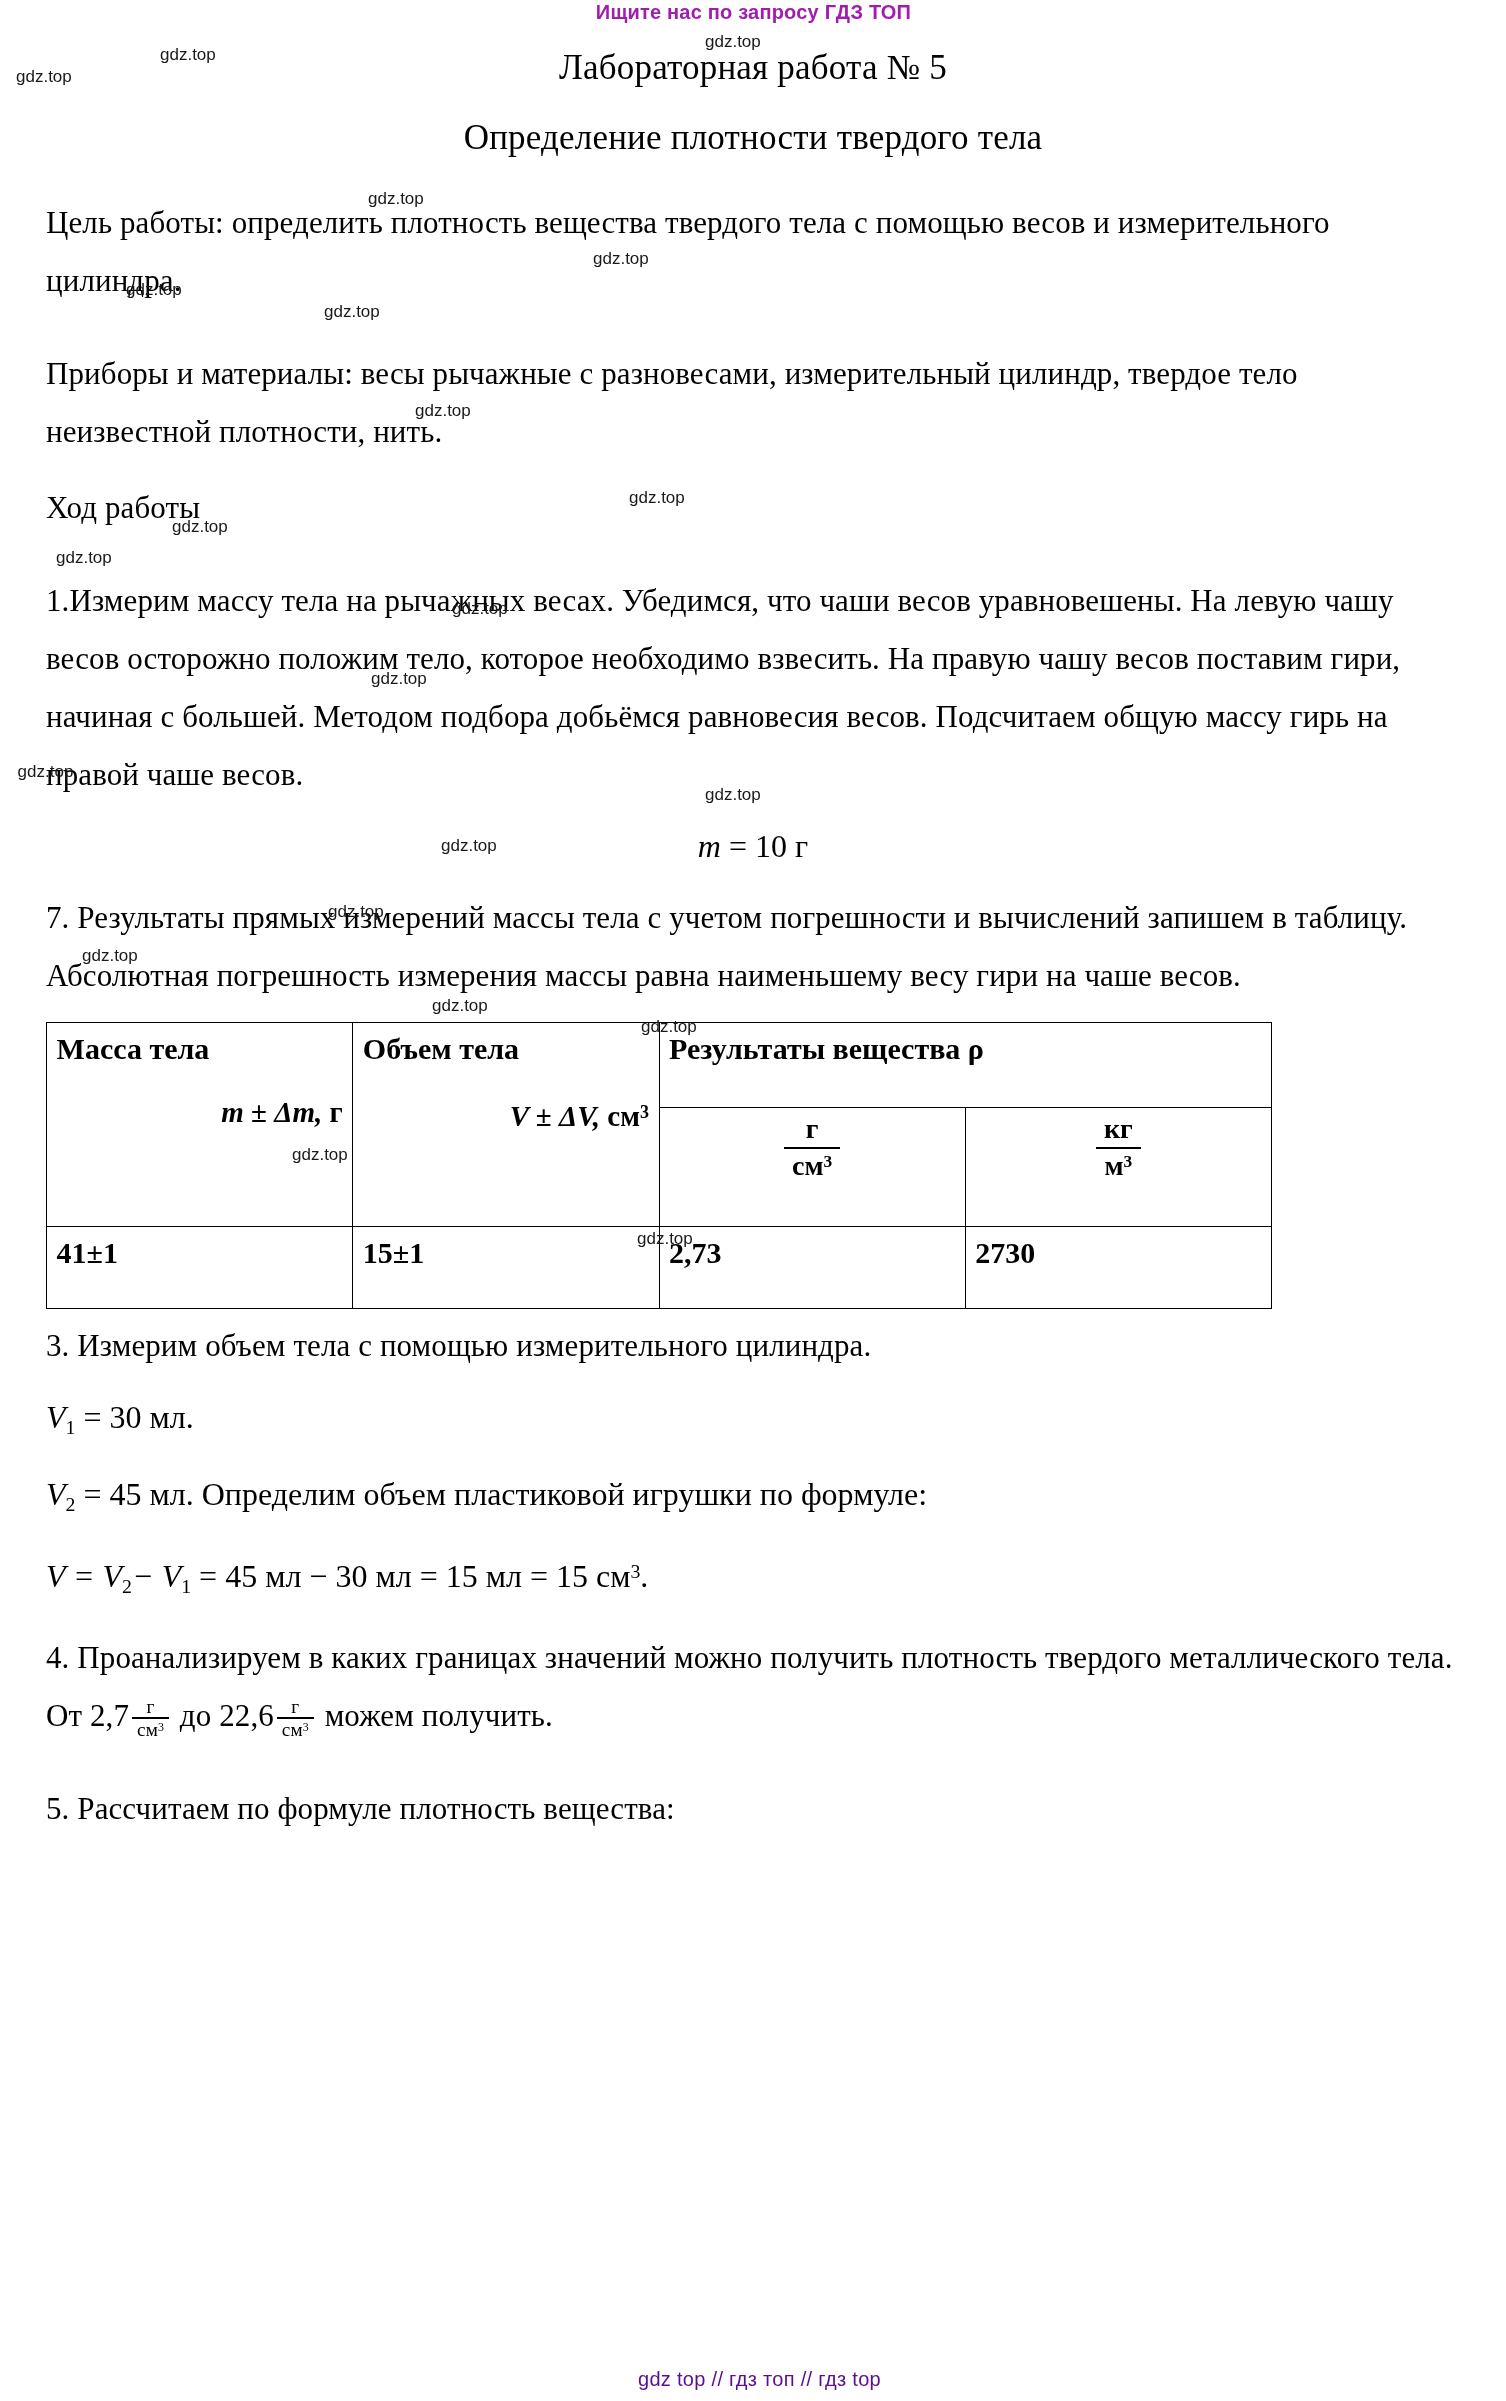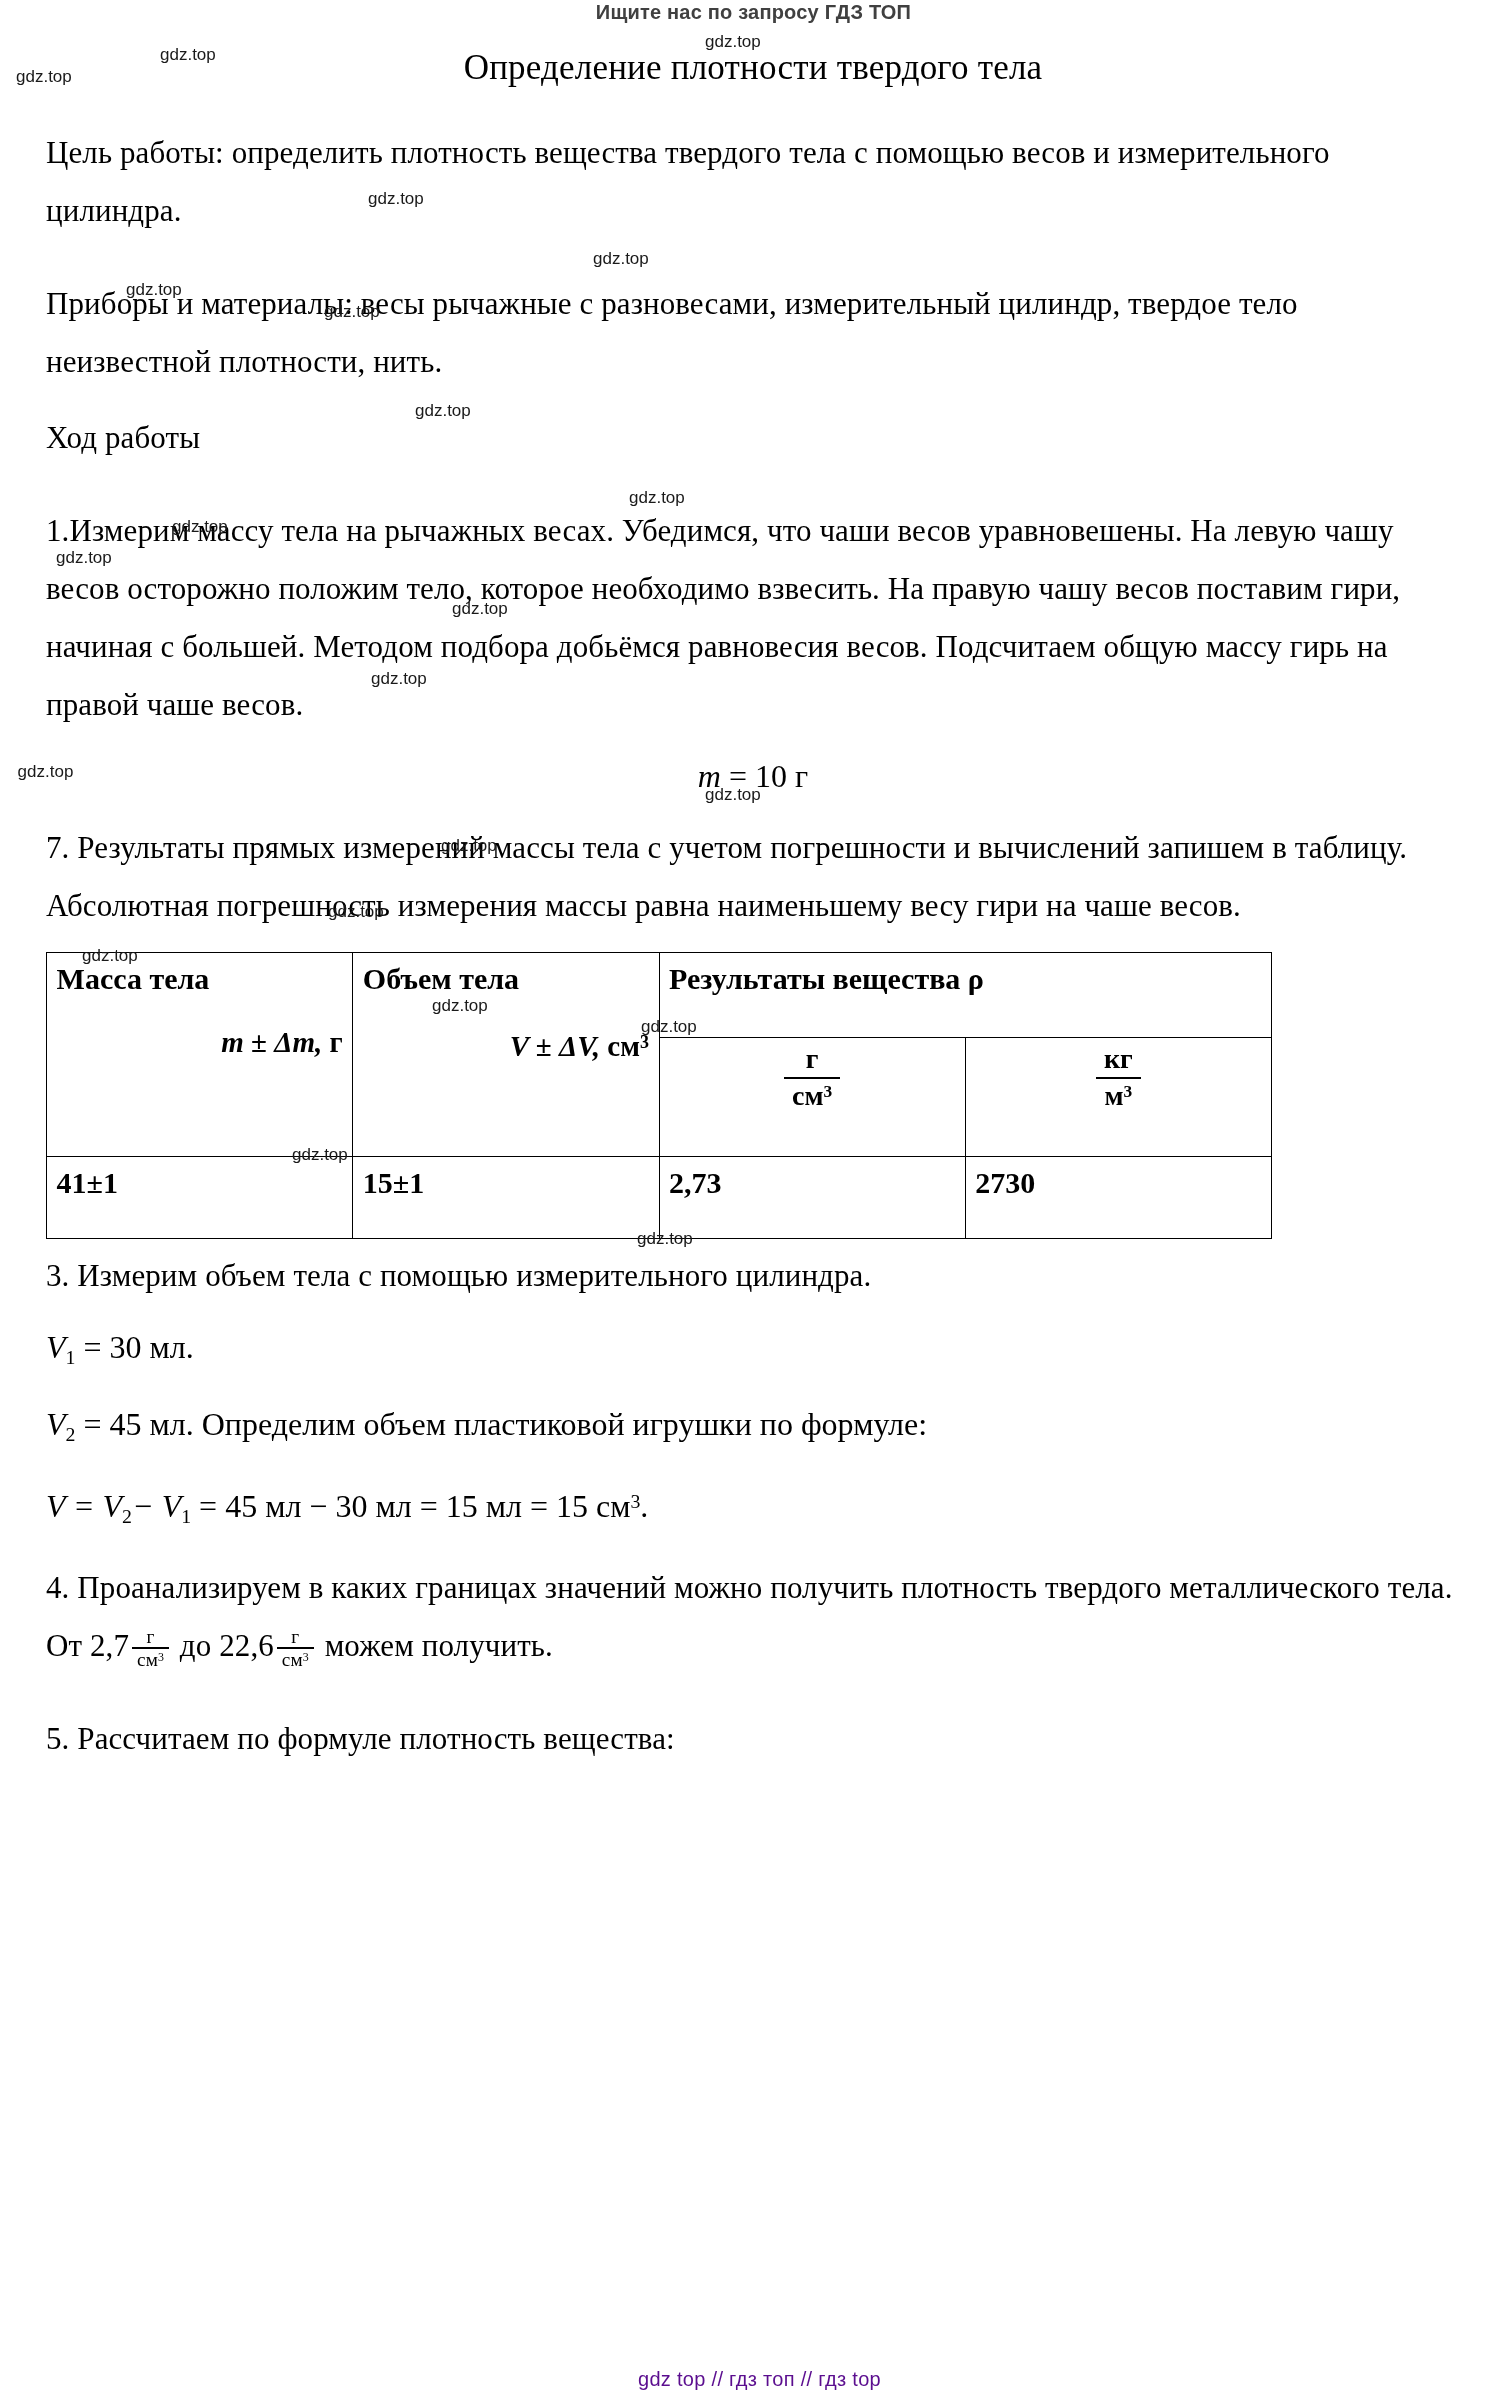--- a/index.html
+++ b/index.html
@@ -19,21 +19,21 @@
   
   .promo {
     position: absolute;
     top: 0px;
     left: 0;
     width: 100%;
     text-align: center;
     font-family: "Liberation Sans", sans-serif;
     font-size: 20px;
     font-weight: 700;
-    color: #404040;
+    color: #a21caf;
     letter-spacing: 0.2px;
     line-height: 24px;
   }
 
   
   .page {
     position: absolute;
     left: 46px;
     top: 46px;
     width: 1414px;
@@ -148,20 +148,21 @@
     letter-spacing: 0.3px;
   }
 </style>
 </head>
 <body>
 
 <div class="promo">Ищите нас по запросу ГДЗ ТОП</div>
 
 <div class="page">
 
+  <h1 class="doc-title">Лабораторная работа № 5</h1>
   <h2 class="doc-subtitle">Определение плотности твердого тела</h2>
 
   <p class="para">Цель работы: определить плотность вещества твердого тела с помощью весов и измерительного цилиндра.</p>
   <div class="gap-md"></div>
 
   <p class="para">Приборы и материалы: весы рычажные с разновесами, измерительный цилиндр, твердое тело неизвестной плотности, нить.</p>
   <div class="gap-sm"></div>
 
   <p class="para">Ход работы</p>
   <div class="gap-md"></div>

